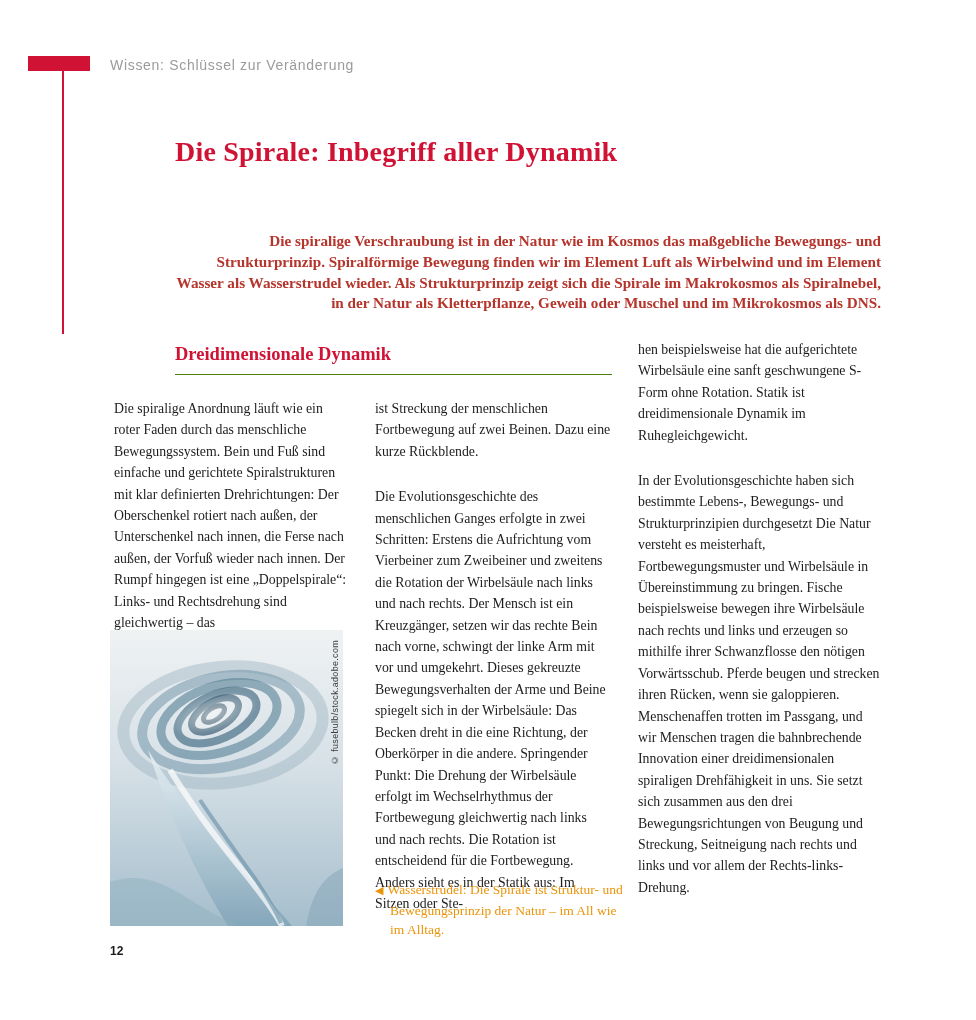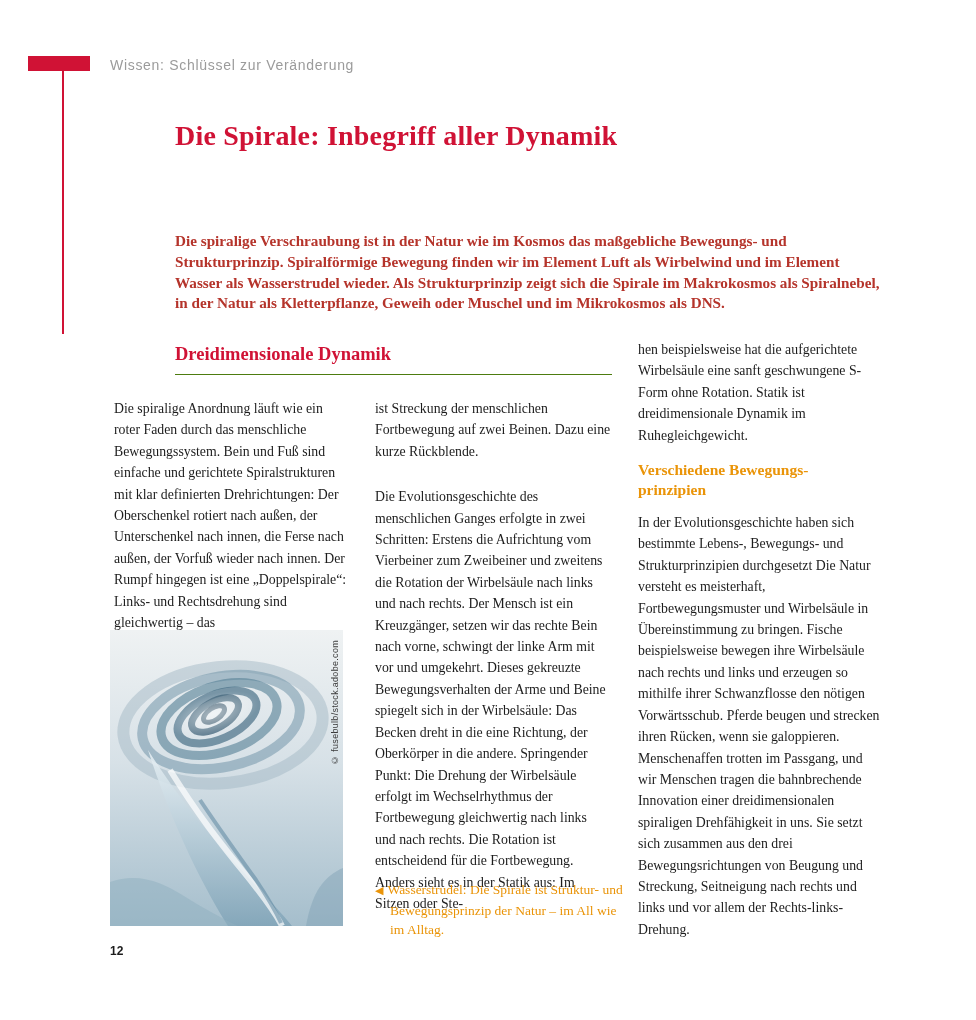--- a/index.html
+++ b/index.html
@@ -7,26 +7,26 @@
     position:relative; width:976px; height:1020px; background:#ffffff;
     font-family:"Liberation Serif", serif; color:#1c1c1c; overflow:hidden;
   }
   .red-block { position:absolute; left:28px; top:56px; width:62px; height:15px; background:#d01235; }
   .red-vline { position:absolute; left:62px; top:56px; width:2px; height:278px; background:#d01235; }
   .running-head {
     position:absolute; left:110px; top:57px;
     font-family:"Liberation Sans", sans-serif; font-size:14px; letter-spacing:0.7px; color:#9b9b9b;
   }
   .title {
-    position:absolute; left:175px; top:120px; margin:0;
+    position:absolute; left:175px; top:136px; margin:0;
     font-size:28px; font-weight:bold; color:#d01235; letter-spacing:0.2px;
   }
   .intro {
     position:absolute; left:175px; top:231px; width:706px; margin:0;
-    font-size:15.2px; font-weight:bold; line-height:20.8px; color:#b5342b;
+    font-size:15.2px; font-weight:bold; line-height:20.8px; color:#b5342b;text-align:right;
   }
   .section-heading {
     position:absolute; left:175px; top:344px; width:437px; margin:0;
     font-size:18.5px; font-weight:bold; color:#d01235;
     padding-bottom:9px; border-bottom:1px solid #4d7c0f;
   }
   .col { position:absolute; font-size:13.8px; line-height:21.4px; color:#1c1c1c; }
   .col p { margin:0; hyphens:auto; -webkit-hyphens:auto; }
   .col p + p { margin-top:24px; }
   .col1 { left:114px; top:398px; width:233px; }
@@ -114,20 +114,18 @@
     <p>ist Streckung der menschlichen Fortbewegung auf zwei Beinen. Dazu eine kurze Rückblende.</p>
     <p>Die Evolutionsgeschichte des menschlichen Ganges erfolgte in zwei Schritten: Erstens die Aufrichtung vom Vierbeiner zum Zweibeiner und zweitens die Rotation der Wirbelsäule nach links und nach rechts. Der Mensch ist ein Kreuzgänger, setzen wir das rechte Bein nach vorne, schwingt der linke Arm mit vor und umgekehrt. Dieses gekreuzte Bewegungsverhalten der Arme und Beine spiegelt sich in der Wirbelsäule: Das Becken dreht in die eine Richtung, der Oberkörper in die andere. Springender Punkt: Die Drehung der Wirbelsäule erfolgt im Wechselrhythmus der Fortbewegung gleichwertig nach links und nach rechts. Die Rotation ist entscheidend für die Fortbewegung. Anders sieht es in der Statik aus: Im Sitzen oder Ste-</p>
   </div>
 
   <div class="caption">
     <span class="arrow">◀</span><span>Wasserstrudel: Die Spirale ist Struktur- und Bewegungsprinzip der Natur – im All wie im Alltag.</span>
   </div>
 
   <div class="col col3">
     <p>hen beispielsweise hat die aufgerichtete Wirbelsäule eine sanft geschwungene S-Form ohne Rotation. Statik ist dreidimensionale Dynamik im Ruhegleichgewicht.</p>
-    <h3 class="col3-heading">Verschiedene Bewegungs-
-prinzipien</h3>
     <p>In der Evolutionsgeschichte haben sich bestimmte Lebens-, Bewegungs- und Strukturprinzipien durchgesetzt Die Natur versteht es meisterhaft, Fortbewegungsmuster und Wirbelsäule in Übereinstimmung zu bringen. Fische beispielsweise bewegen ihre Wirbelsäule nach rechts und links und erzeugen so mithilfe ihrer Schwanzflosse den nötigen Vorwärtsschub. Pferde beugen und strecken ihren Rücken, wenn sie galoppieren. Menschenaffen trotten im Passgang, und wir Menschen tragen die bahnbrechende Innovation einer dreidimensionalen spiraligen Drehfähigkeit in uns. Sie setzt sich zusammen aus den drei Bewegungsrichtungen von Beugung und Streckung, Seitneigung nach rechts und links und vor allem der Rechts-links-Drehung.</p>
   </div>
 
   <div class="page-number">12</div>
 
 </div>
 
 </body></html>

